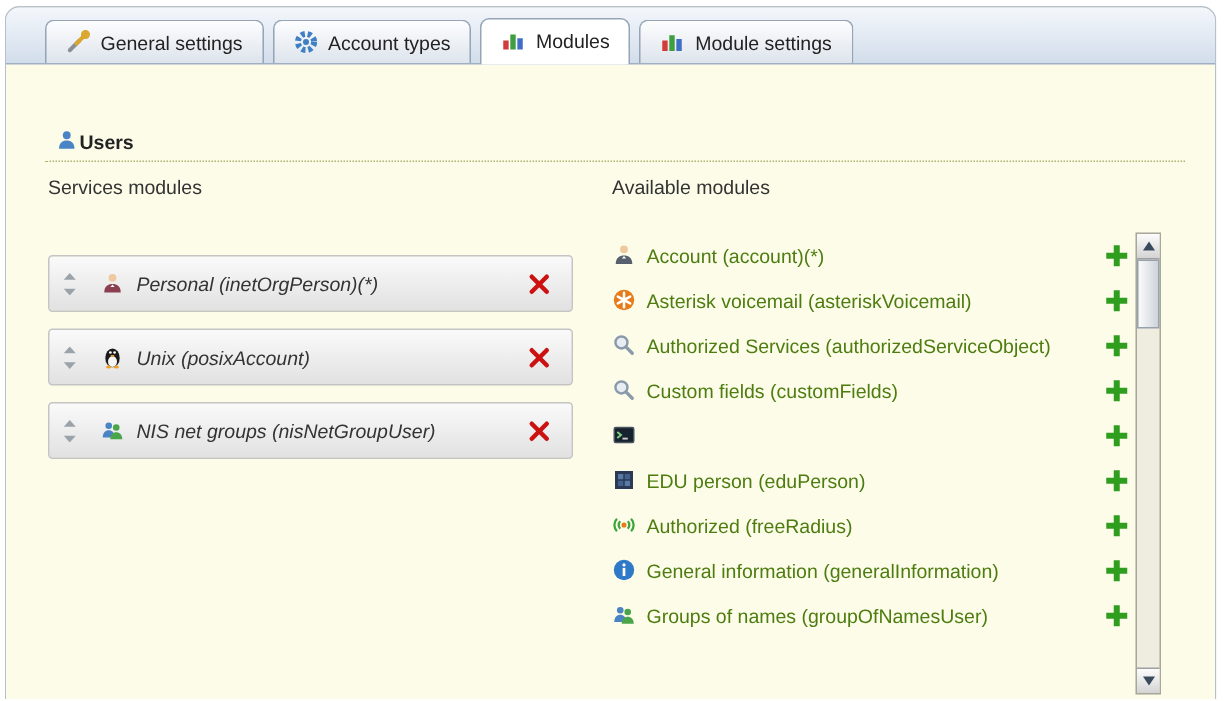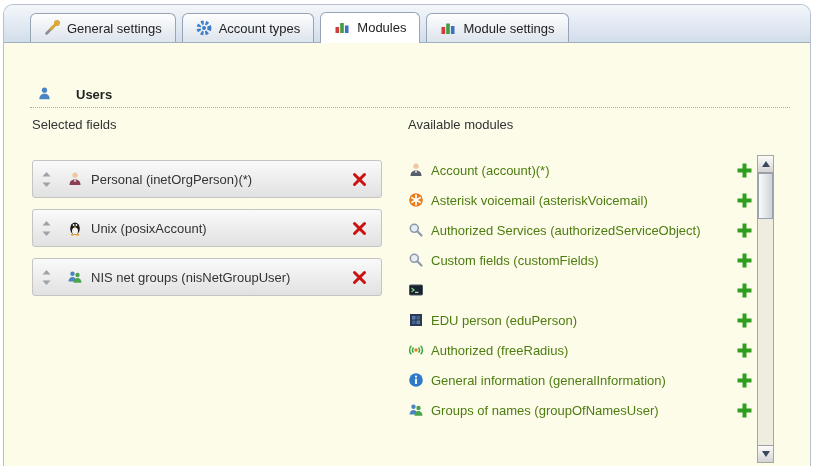--- a/index.html
+++ b/index.html
@@ -12,29 +12,29 @@
           background:linear-gradient(#f4f7fb,#d2ddeb);
           border-bottom:1px solid #9fb0c4;
           display:flex;align-items:flex-end;padding-left:26px;}
   .tab{display:inline-flex;align-items:center;gap:7px;padding:6px 13px;
        border:1px solid #96a5b6;border-bottom:none;border-radius:6px 6px 0 0;
        background:linear-gradient(#fdfdfe,#dde4ec);margin-right:6px;font-size:13px;
        cursor:pointer;white-space:nowrap;}
   .tab.active{background:#fff;padding-bottom:8px;margin-bottom:-1px;z-index:2;}
   .icon16{width:16px;height:16px;flex:0 0 16px;display:inline-block;}
 
-  .users-heading{position:absolute;left:33px;top:81px;display:flex;align-items:center;gap:23px;
+  .users-heading{position:absolute;left:33px;top:81px;display:flex;align-items:center;gap:0;
                  font-weight:bold;font-size:13px;}
   .users-sep{position:absolute;left:26px;right:20px;top:102px;border-top:1px dotted #b2b270;}
 
   .col-heading{position:absolute;font-size:13px;color:#333;}
   .sel-heading{left:28px;top:112px;}
   .avail-heading{left:404px;top:112px;}
 
-  .sel-list{position:absolute;left:28px;top:155px;width:350px;}
+  .sel-list{position:absolute;left:28px;top:165px;width:350px;font-style:italic;}
   .sel-row{display:flex;align-items:center;height:38px;box-sizing:border-box;margin-bottom:11px;
            border:1px solid #c4c4c4;border-radius:3px;
            background:linear-gradient(#fafafa,#e1e1e1);padding:0 14px 0 9px;}
   .sel-row .handle{margin-right:16px;cursor:grab;display:flex;}
   .sel-row .label{font-size:13px;color:#333;margin-left:8px;white-space:nowrap;}
   .sel-row .remove{margin-left:auto;cursor:pointer;display:flex;}
 
   .avail-list{position:absolute;left:404px;top:150px;width:344px;}
   .avail-row{display:flex;align-items:center;height:30px;gap:7px;}
   .avail-row .label{font-size:13px;color:#4d7c0f;white-space:nowrap;}
@@ -106,21 +106,21 @@
       <span class="icon16">
         <svg width="15" height="15" viewBox="0 0 16 16">
           <circle cx="8" cy="4.4" r="2.8" fill="#4a84c4"></circle>
           <path d="M2.5,14 C2.5,10 5,8.2 8,8.2 C11,8.2 13.5,10 13.5,14 Z" fill="#4a84c4"></path>
         </svg>
       </span>
       <span>Users</span>
     </div>
     <div class="users-sep"></div>
 
-    <div class="col-heading sel-heading">Selected fields</div>
+    <div class="col-heading sel-heading">Services modules</div>
     <div class="col-heading avail-heading">Available modules</div>
 
     <div class="sel-list">
 
       <div class="sel-row">
         <span class="handle">
           <svg width="9" height="15" viewBox="0 0 9 15">
             <polygon points="4.5,0 8.5,4.5 0.5,4.5" fill="#9aa2aa"></polygon>
             <polygon points="4.5,15 8.5,10.5 0.5,10.5" fill="#9aa2aa"></polygon>
           </svg>

